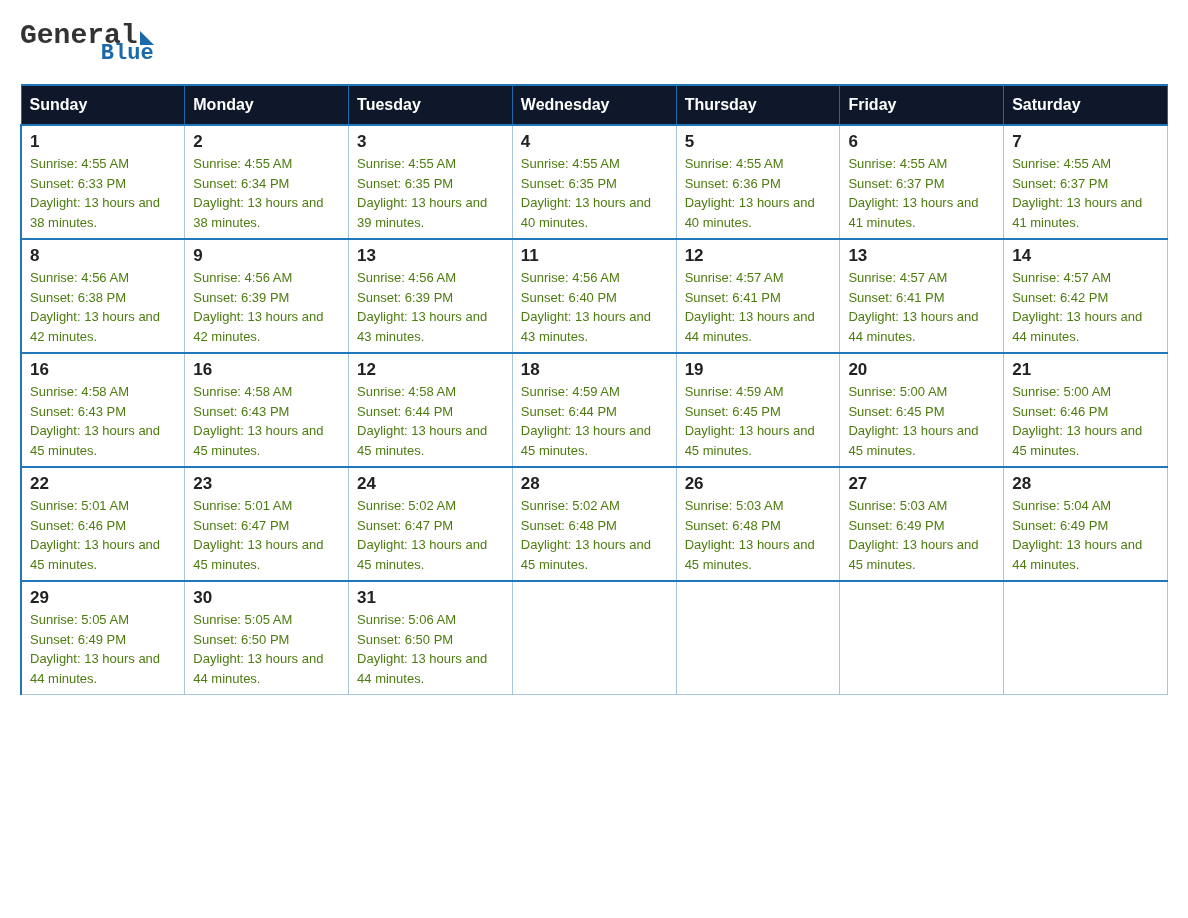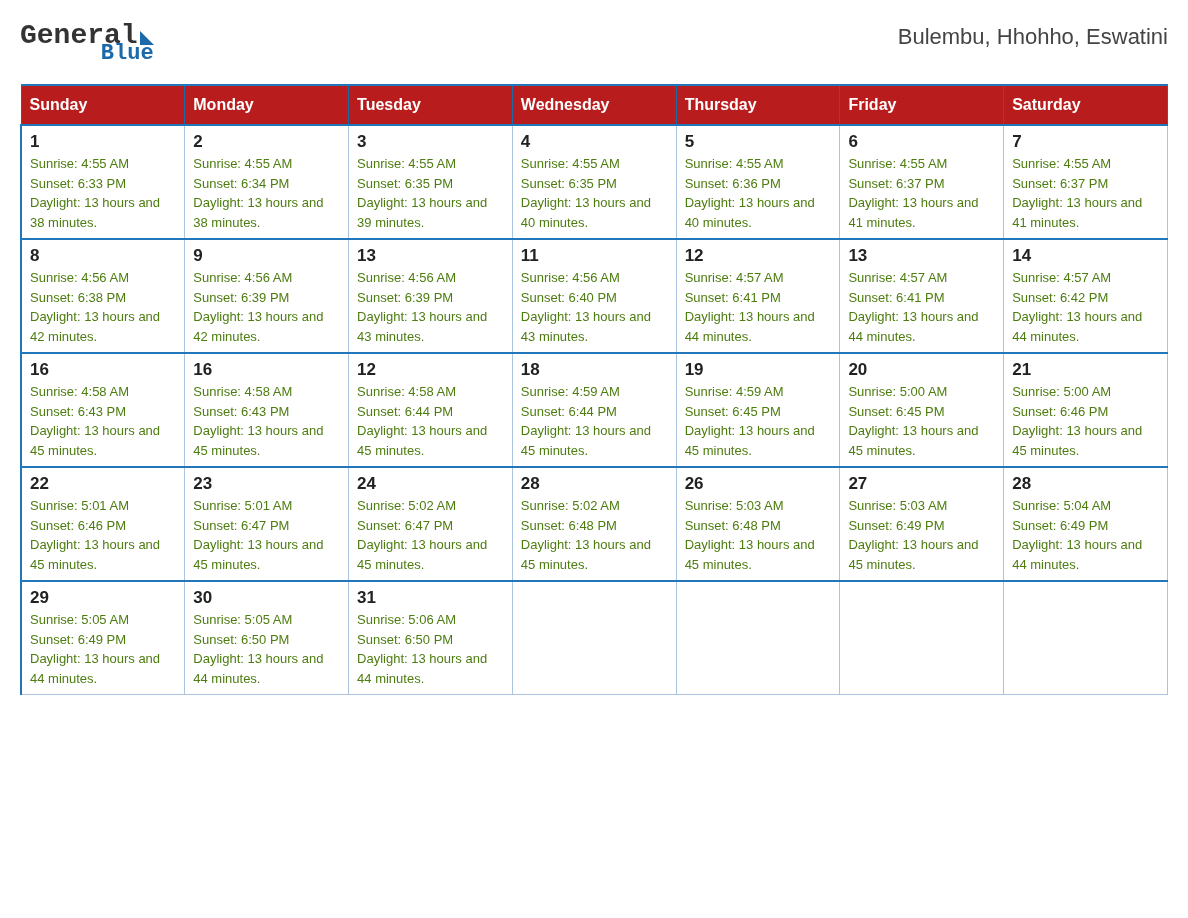--- a/index.html
+++ b/index.html
@@ -60,21 +60,21 @@
       font-size: 22px;
       color: #444;
       margin-top: 4px;
     }
     table {
       width: 100%;
       border-collapse: collapse;
       table-layout: fixed;
     }
     thead tr th {
-      background-color: #b91c1c;
+      background-color: #0f172a;
       color: #fff;
       font-size: 16px;
       font-weight: bold;
       padding: 10px 8px;
       text-align: left;
       border: 1px solid #1a6aab;
     }
     tbody tr td {
       border: 1px solid #aac4e0;
       vertical-align: top;
@@ -112,21 +112,20 @@
   <div class="logo">
     <div class="logo-top">
       <span class="logo-text-general">General</span>
       <div class="logo-triangle"></div>
     </div>
     <div style="display:flex; align-items:center; margin-top:-6px; margin-left:2px;">
       <span class="logo-blue-line">Blue</span>
     </div>
   </div>
   <div class="title-area">
-    <div class="location-title">Bulembu, Hhohho, Eswatini</div>
   </div>
 </div>
 
 <table>
   <thead>
     <tr>
     <th>Sunday</th>
         <th>Monday</th>
         <th>Tuesday</th>
         <th>Wednesday</th>

